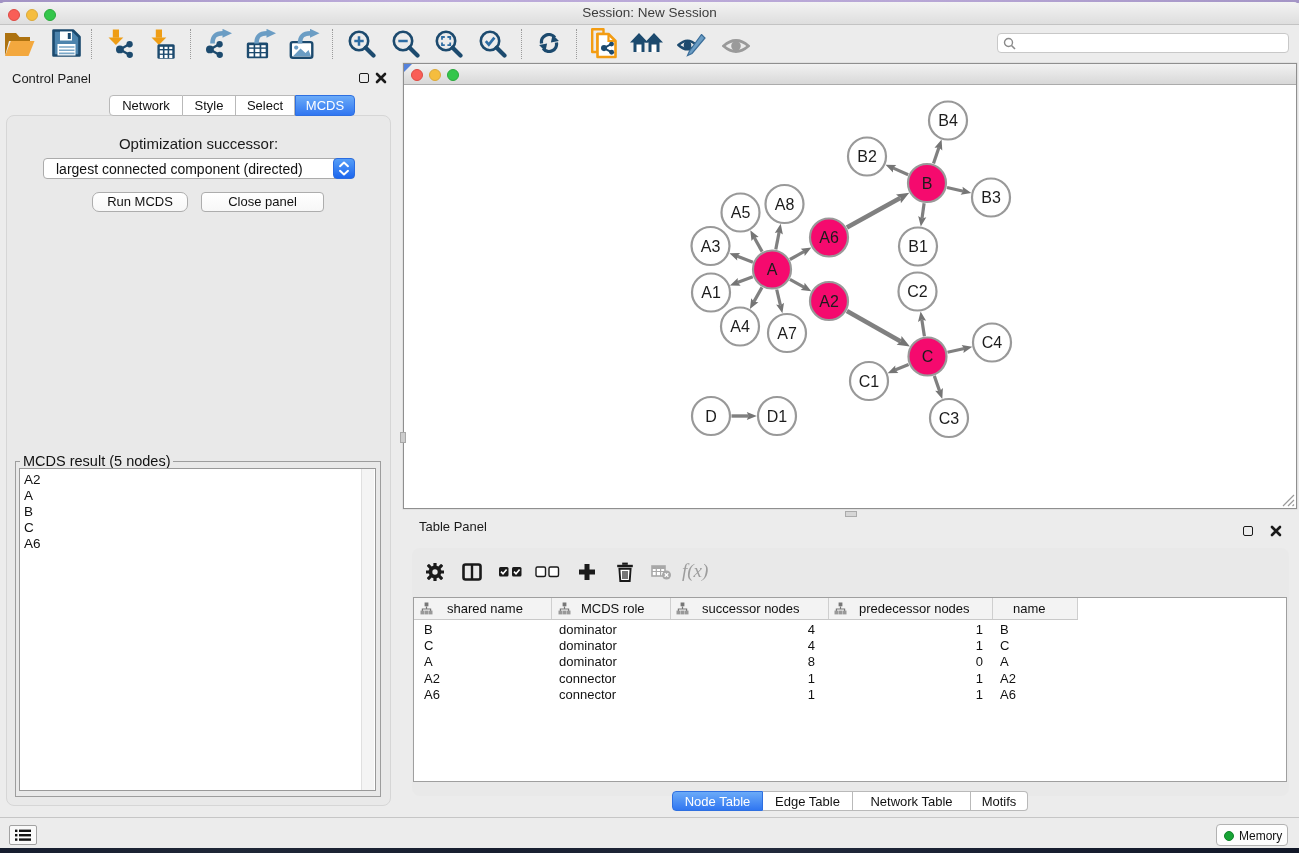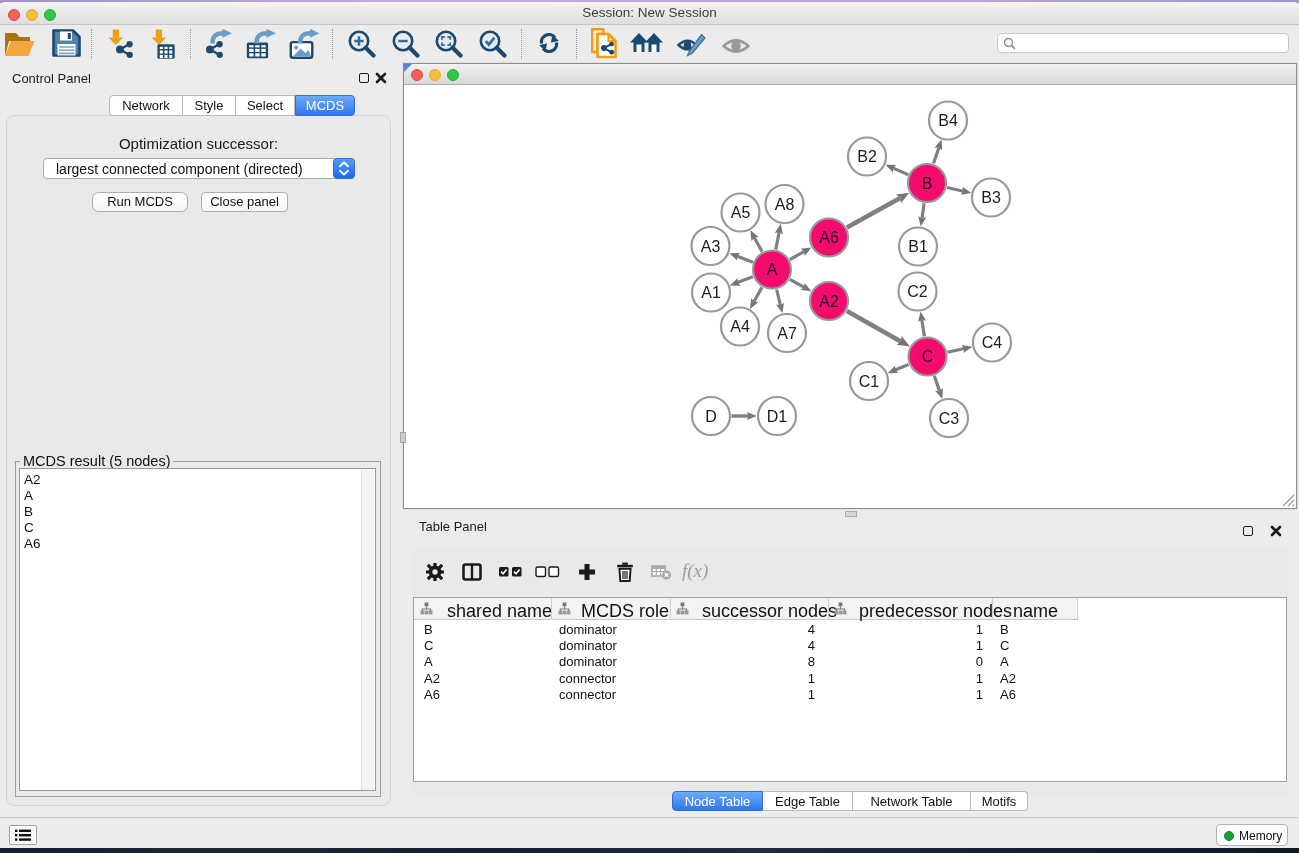--- a/index.html
+++ b/index.html
@@ -44,21 +44,21 @@
 #opt-label { left:0; top:135px; width:397px; text-align:center; font-size:15px; color:#1a1a1a; }
 #dropdown { left:43px; top:158px; width:312px; height:21px; background:#fff;
   border:1px solid #ababab; border-radius:4px; }
 #dropdown .dd-text { position:absolute; left:12px; top:2px; font-size:14px; color:#111; }
 #dd-spin { position:absolute; right:-1px; top:-1px; width:22px; height:21px; border-radius:4px;
   background:linear-gradient(#559ef7,#1c66ee); border:1px solid #2b6ce0; }
 .btn { position:absolute; height:20px; background:linear-gradient(#ffffff,#f7f7f7);
   border:1px solid #adadad; border-radius:4px; font-size:13px; color:#111;
   text-align:center; line-height:18px; }
 #btn-run { left:92px; top:192px; width:96px;border-radius:7px; }
-#btn-close { left:201px; top:192px; width:87px; }
+#btn-close { left:201px; top:192px; width:123px; }
 #fieldset { left:15px; top:461px; width:366px; height:336px; border:1px solid #9d9d9d; }
 #fieldset-label { left:20px; top:453px; font-size:14.5px; color:#111; background:#e9e9e9; padding:0 3px; }
 #mcds-list { left:19px; top:468px; width:357px; height:323px; background:#fff; border:1px solid #999; }
 #mcds-list .scroll { position:absolute; right:1px; top:0; width:13px; height:321px; background:#f4f4f4;
   border-left:1px solid #e0e0e0; }
 #mcds-items { position:absolute; left:4px; top:3px; font-size:13.5px; color:#111; line-height:16px; }
 
 
 #netwin { left:403px; top:63px; width:894px; height:446px; background:#fff;
   border:1px solid #8f8f8f; box-shadow:0 0 0 0.5px rgba(0,0,0,0.1); }
@@ -69,21 +69,21 @@
 #netwin-tb .t3 { left:43px; background:#34c64b; border:0.5px solid #2aa93d; top:5px; }
 #netwin-title { position:absolute; left:0; top:3px; width:892px; text-align:center; font-size:14px; color:#333; }
 #graph { position:absolute; left:0; top:22px; }
 
 
 #tp-title { left:419px; top:519px; font-size:13px; color:#1b1b1b; }
 #tp-content { left:412px; top:548px; width:877px; height:248px; background:#e9e9e9; border-radius:8px; }
 #tp-toolbar { position:absolute; left:0px; top:4px; height:40px; }
 #datatable { left:413px; top:597px; width:874px; height:185px; background:#fff; border:1px solid #9f9f9f; }
 #dt-header { position:absolute; left:0; top:0; height:22px; background:#f3f3f3; border-bottom:1px solid #c9c9c9; }
-.hcell { position:absolute; font-size:18px; color:#111; }
+.hcell { position:absolute; font-size:13px; color:#111; }
 .rowtxt { position:absolute; font-size:13px; color:#111; }
 #tp-tabs { left:672px; top:791px; }
 #tp-tabs .tab { height:20px; line-height:19px; font-size:13px; }
 
 
 #statusbar { left:0; top:817px; width:1299px; height:31px; background:#ececec; border-top:1px solid #c6c6c6; }
 #sb-left { position:absolute; left:9px; top:7px; width:28px; height:20px; background:#f9f9f9;
   border:1px solid #a2a2a2; border-radius:2px; }
 #sb-mem { position:absolute; left:1216px; top:6px; width:72px; height:22px; background:#fdfdfd;
   border:1px solid #b2b2b2; border-radius:4px; font-size:12px; color:#111; }

